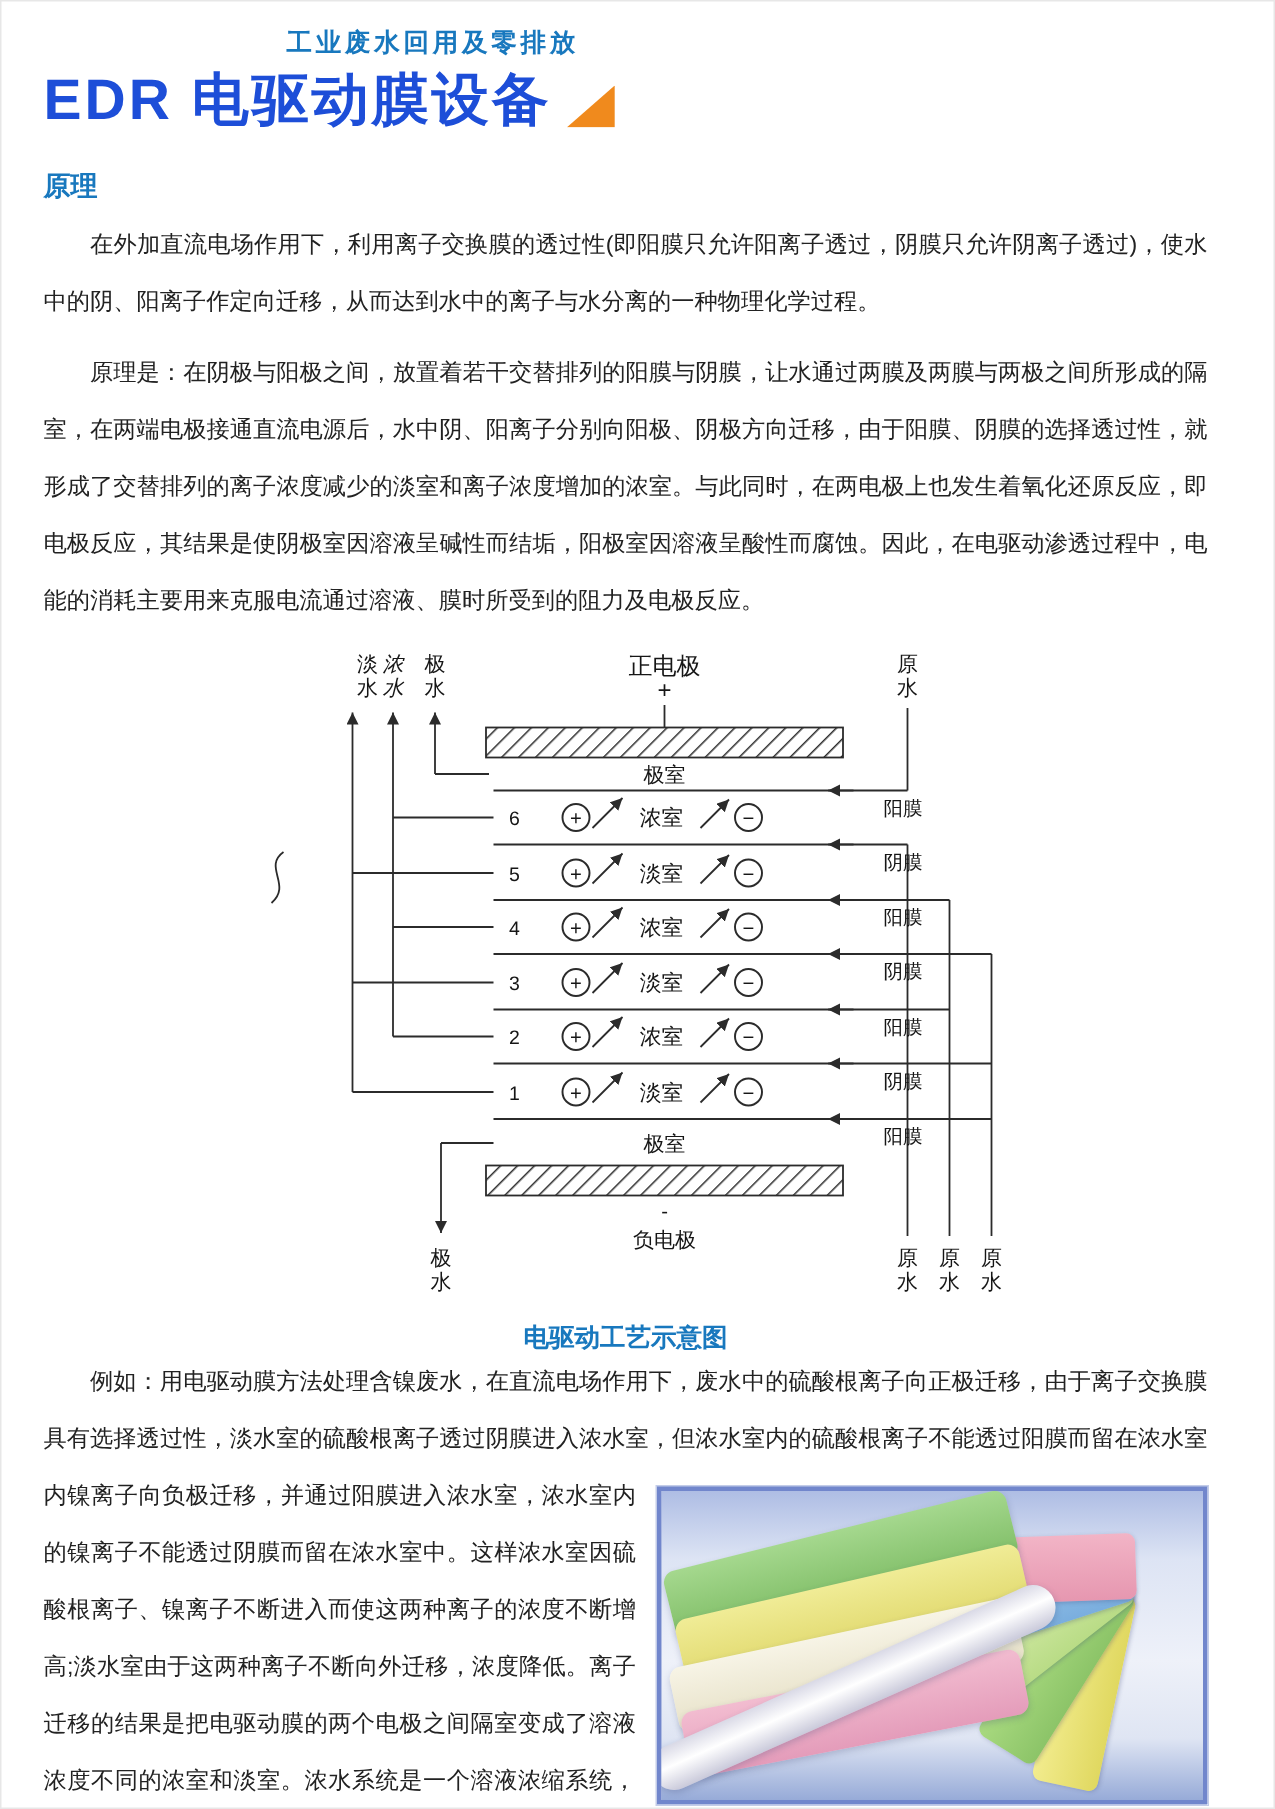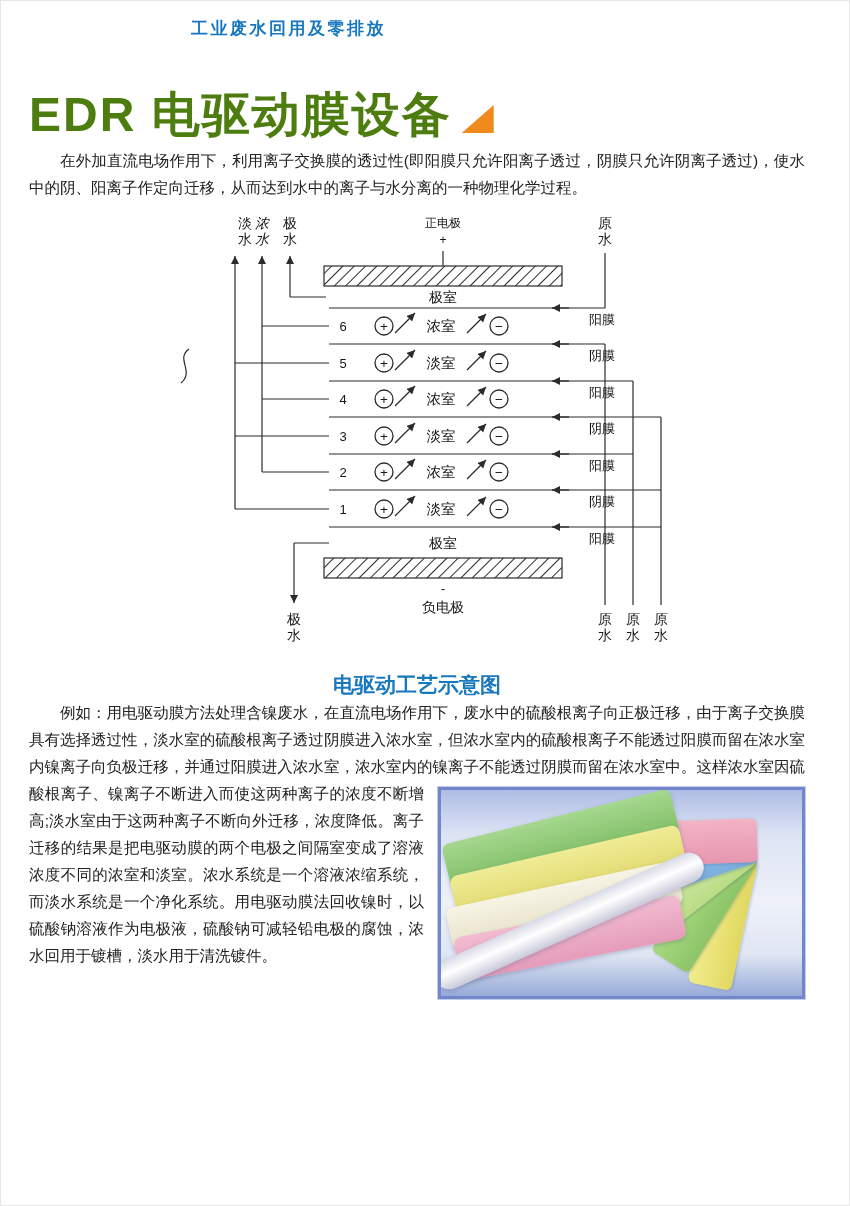--- a/index.html
+++ b/index.html
@@ -8,48 +8,48 @@
     background:#fff;border:1px solid #e7e7e7;box-sizing:border-box;
     font-family:"Liberation Sans","DejaVu Sans",sans-serif;
     color:#1c1c1c;overflow:hidden;
   }
   .content{padding:16px 44px 0 28px;}
   .subtitle{
     margin-left:162px;color:#1878be;font-size:17px;font-weight:bold;
     letter-spacing:2.5px;
   }
   .title-row{display:flex;align-items:flex-end;margin-top:4px;}
-  .title{font-size:48px;font-weight:bold;color:#4d7c0f;letter-spacing:2px;line-height:46px;margin-top:48px;}
+  .title{font-size:38px;font-weight:bold;color:#1d4ed8;letter-spacing:2px;line-height:46px;}
   .tri{
     display:inline-block;width:32px;height:28px;margin:0 0 5px 10px;
     background:#f08a1d;
     clip-path:polygon(100% 0,100% 100%,0 100%);
   }
   .section-heading{margin-top:22px;color:#1878be;font-size:18px;font-weight:bold;}
   p.body{
-    margin:9px 0 0 0;font-size:15.5px;line-height:27px;text-align:justify;
+    margin:9px 0 0 0;font-size:15.5px;line-height:38px;text-align:justify;
     text-indent:2em;color:#222;
   }
   
   .diagram{position:relative;width:540px;height:448px;margin:12px 0 0 140px;}
   .diagram svg{position:absolute;left:0;top:0;font-family:inherit;}
   .vlabel{
     position:absolute;width:16px;font-size:14px;line-height:16px;text-align:center;
     word-break:break-all;color:#161616;
   }
-  .hlabel{position:absolute;font-size:12px;color:#161616;text-align:center;}
+  .hlabel{position:absolute;font-size:16px;color:#161616;text-align:center;}
   .mlabel{position:absolute;left:402px;width:34px;font-size:13px;line-height:15px;color:#161616;margin-left:18px;}
   .ln{stroke:#2b2b2b;stroke-width:1.2;fill:none;}
   .bar{fill:url(#hatch);stroke:#2b2b2b;stroke-width:1.2;}
   .ion{fill:#fff;stroke:#2b2b2b;stroke-width:1.3;}
   .t-mid{text-anchor:middle;font-size:14px;fill:#161616;}
   .num{text-anchor:middle;font-size:13px;fill:#161616;}
   .sign{text-anchor:middle;font-size:13.5px;fill:#161616;}
   .chamber{text-anchor:middle;font-size:14.5px;fill:#161616;}
-  .caption{margin-top:10px;text-align:center;color:#1878be;font-size:21px;font-weight:bold;}
+  .caption{margin-top:0;text-align:center;color:#1878be;font-size:17px;font-weight:bold;}
   
   .example{}
   .float-spacer{float:right;width:0;height:88px;}
   .photo{
     float:right;clear:right;position:relative;width:361px;height:206px;
     margin:0 0 0 14px;border:3px solid #7186cc;box-shadow:0 0 0 1px #c3cce8;
     background:linear-gradient(180deg,#aebde4 0%,#dde4f4 22%,#eef1f9 55%,#dfe5f3 80%,#97abd8 100%);
     overflow:hidden;
   }
   .sheet{position:absolute;border-radius:8px;box-shadow:0 2px 4px rgba(60,70,120,.25);}
@@ -65,22 +65,24 @@
 <div class="page">
   <div class="content">
 
     <div class="subtitle">工业废水回用及零排放</div>
 
     <div class="title-row">
       <span class="title">EDR 电驱动膜设备</span>
       <span class="tri"></span>
     </div>
 
+    <div class="section-heading">原理</div>
 
     <p class="body">在外加直流电场作用下，利用离子交换膜的透过性(即阳膜只允许阳离子透过，阴膜只允许阴离子透过)，使水中的阴、阳离子作定向迁移，从而达到水中的离子与水分离的一种物理化学过程。</p>
+    <p class="body">原理是：在阴极与阳极之间，放置着若干交替排列的阳膜与阴膜，让水通过两膜及两膜与两极之间所形成的隔室，在两端电极接通直流电源后，水中阴、阳离子分别向阳极、阴极方向迁移，由于阳膜、阴膜的选择透过性，就形成了交替排列的离子浓度减少的淡室和离子浓度增加的浓室。与此同时，在两电极上也发生着氧化还原反应，即电极反应，其结果是使阴极室因溶液呈碱性而结垢，阳极室因溶液呈酸性而腐蚀。因此，在电驱动渗透过程中，电能的消耗主要用来克服电流通过溶液、膜时所受到的阻力及电极反应。</p>
 
     <div class="diagram">
       <svg width="540" height="448" viewBox="0 0 540 448">
         <defs>
           <marker id="ah" markerWidth="9" markerHeight="9" refX="8" refY="4" orient="auto" markerUnits="userSpaceOnUse">
             <path d="M0,0 L8,4 L0,8 Z" fill="#2b2b2b"></path>
           </marker>
           <pattern id="hatch" width="8" height="8" patternUnits="userSpaceOnUse" patternTransform="rotate(45)">
             <rect width="8" height="8" fill="#ffffff"></rect>
             <line x1="0" y1="0" x2="0" y2="8" stroke="#2b2b2b" stroke-width="2"></line>

